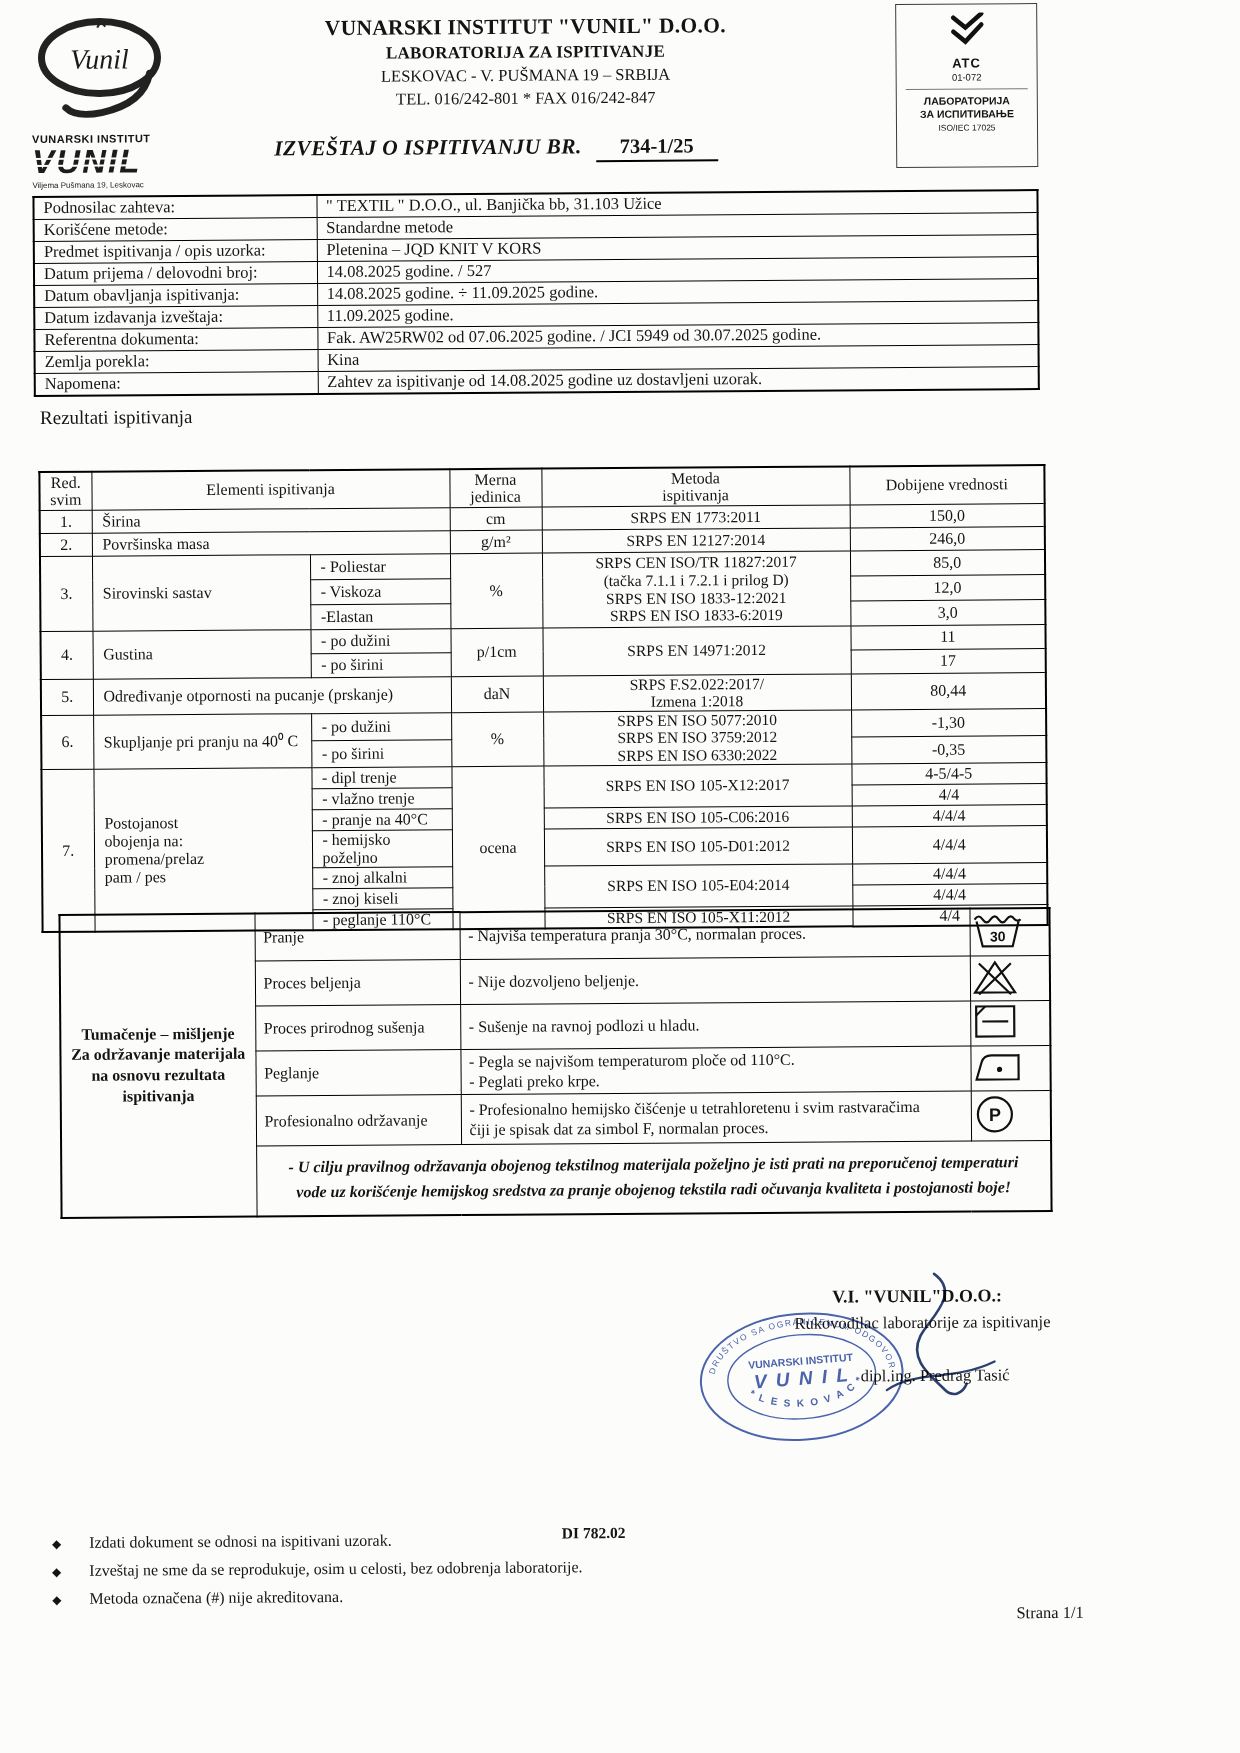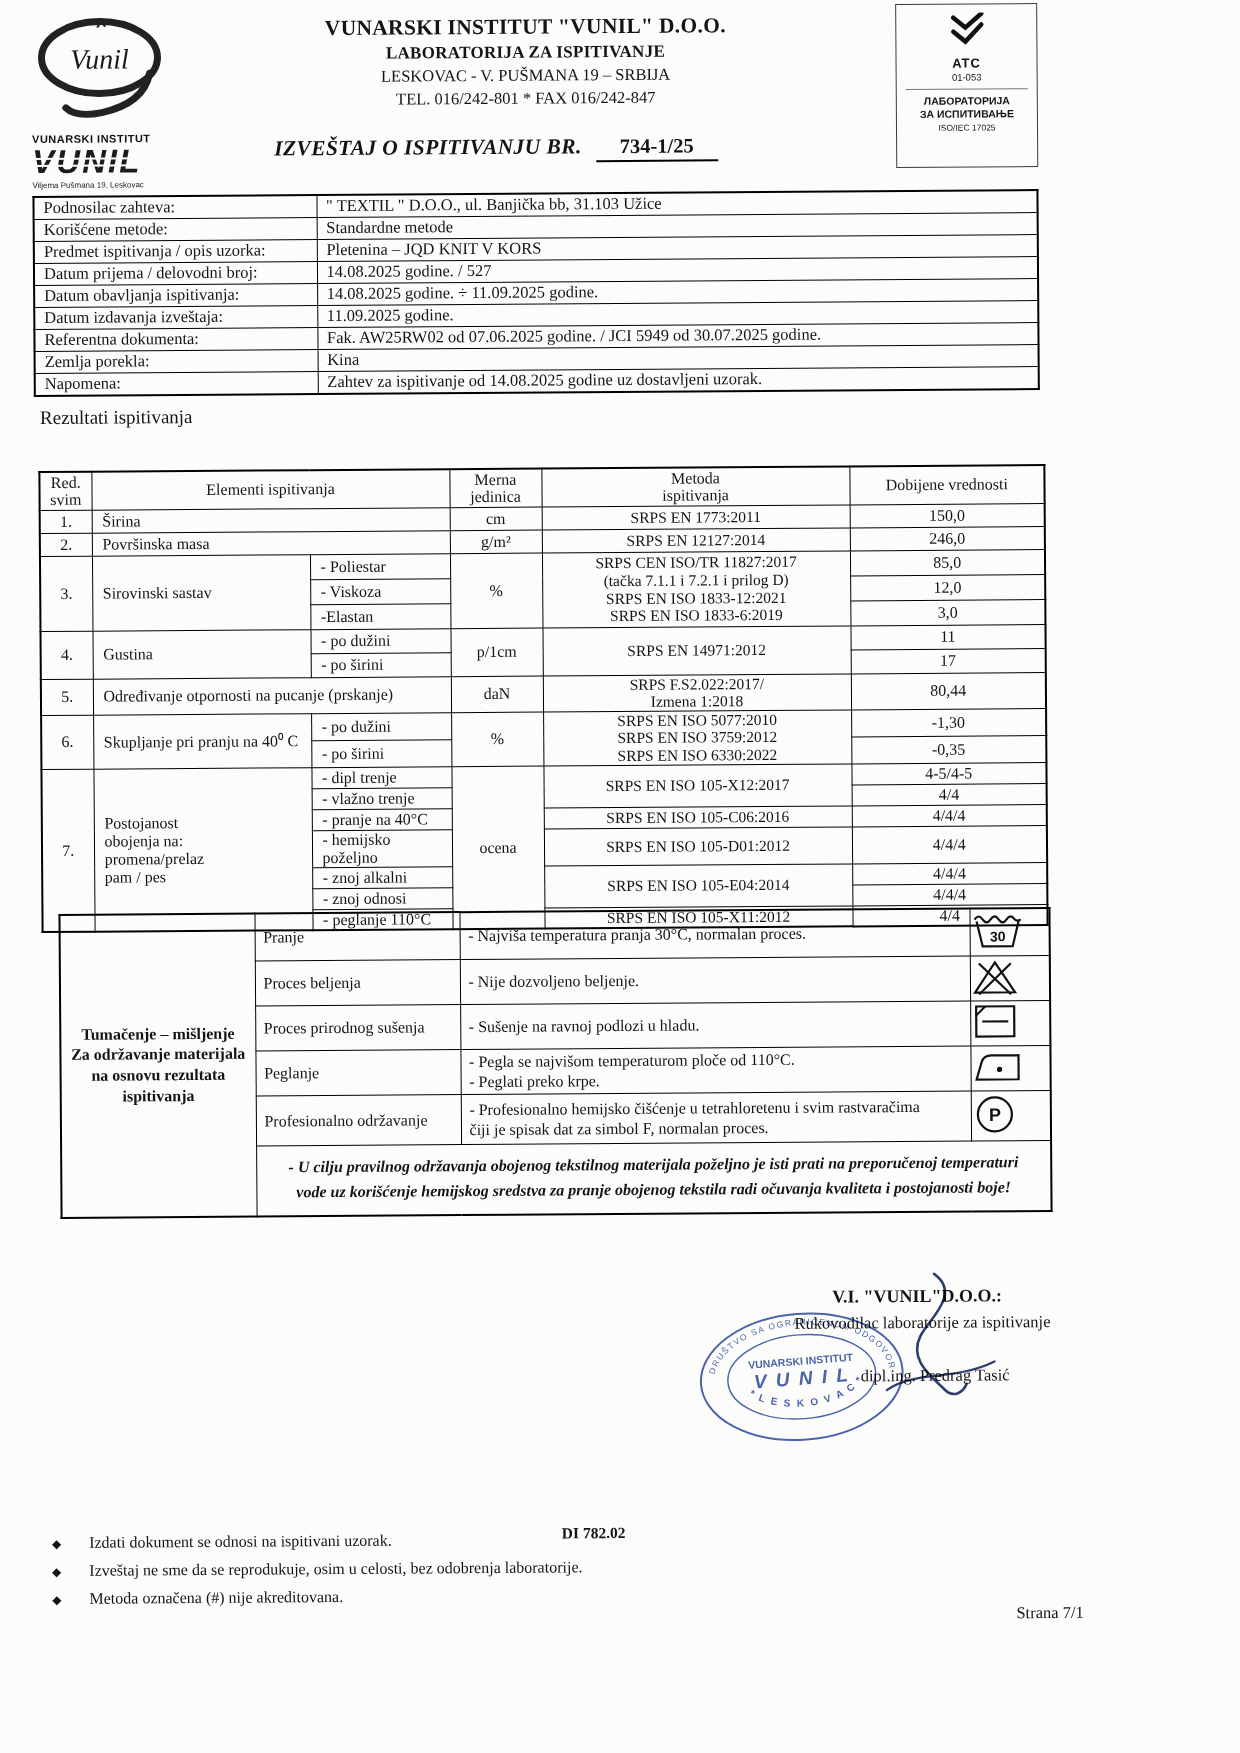--- a/index.html
+++ b/index.html
@@ -103,21 +103,21 @@
     <span class="report-title" data-bind="header.report_title">IZVEŠTAJ O ISPITIVANJU BR.</span>
     <span class="report-number" data-bind="header.report_number">734-1/25</span>
   </div>
 
   <div class="atc-box">
     <svg width="44" height="38" viewBox="0 0 44 38">
       <path d="M9 5 L21 15 L37 1" fill="none" stroke="#111" stroke-width="4.5" stroke-linecap="round"></path>
       <path d="M9 19 L21 29 L37 12" fill="none" stroke="#111" stroke-width="4.5" stroke-linecap="round"></path>
     </svg>
     <div class="atc-name" data-bind="header.accreditation.name">ATC</div>
-    <div class="atc-number" data-bind="header.accreditation.number">01-053</div>
+    <div class="atc-number" data-bind="header.accreditation.number">01-072</div>
     <div class="atc-divider"></div>
     <div class="atc-l" data-bind="header.accreditation.line1">ЛАБОРАТОРИЈА</div>
     <div class="atc-l" data-bind="header.accreditation.line2">ЗА ИСПИТИВАЊЕ</div>
     <div class="atc-iso" data-bind="header.accreditation.line3">ISO/IEC 17025</div>
   </div>
 
   <table class="info-table">
     <tbody>
       <tr>
         <td class="lbl" data-bind="info_table.rows.0.label">Podnosilac zahteva:</td>
@@ -278,21 +278,21 @@
         <td class="el" data-bind="results.r7.sub.3">- hemijsko poželjno</td>
         <td class="c meth" data-bind="results.r7.methods.2">SRPS EN ISO 105-D01:2012</td>
         <td class="c" data-bind="results.r7.values.3">4/4/4</td>
       </tr>
       <tr style="height:21px">
         <td class="el" data-bind="results.r7.sub.4">- znoj alkalni</td>
         <td class="c meth" rowspan="2" data-bind="results.r7.methods.3">SRPS EN ISO 105-E04:2014</td>
         <td class="c" data-bind="results.r7.values.4">4/4/4</td>
       </tr>
       <tr style="height:21px">
-        <td class="el" data-bind="results.r7.sub.5">- znoj odnosi</td>
+        <td class="el" data-bind="results.r7.sub.5">- znoj kiseli</td>
         <td class="c" data-bind="results.r7.values.5">4/4/4</td>
       </tr>
       <tr style="height:21px">
         <td class="el" data-bind="results.r7.sub.6">- peglanje 110°C</td>
         <td class="c meth" data-bind="results.r7.methods.4">SRPS EN ISO 105-X11:2012</td>
         <td class="c" data-bind="results.r7.values.6">4/4</td>
       </tr>
     </tbody>
   </table>
 
@@ -403,16 +403,16 @@
     <div class="bullet-row">
       <span class="diamond">◆</span>
       <span data-bind="footer.bullets.1">Izveštaj ne sme da se reprodukuje, osim u celosti, bez odobrenja laboratorije.</span>
     </div>
     <div class="bullet-row">
       <span class="diamond">◆</span>
       <span data-bind="footer.bullets.2">Metoda označena (#) nije akreditovana.</span>
     </div>
   </div>
   <div class="doc-code" data-bind="footer.doc_code">DI 782.02</div>
-  <div class="page-num" data-bind="footer.page">Strana 7/1</div>
+  <div class="page-num" data-bind="footer.page">Strana 1/1</div>
 
 </div>
 </div>
 
 </body></html>

